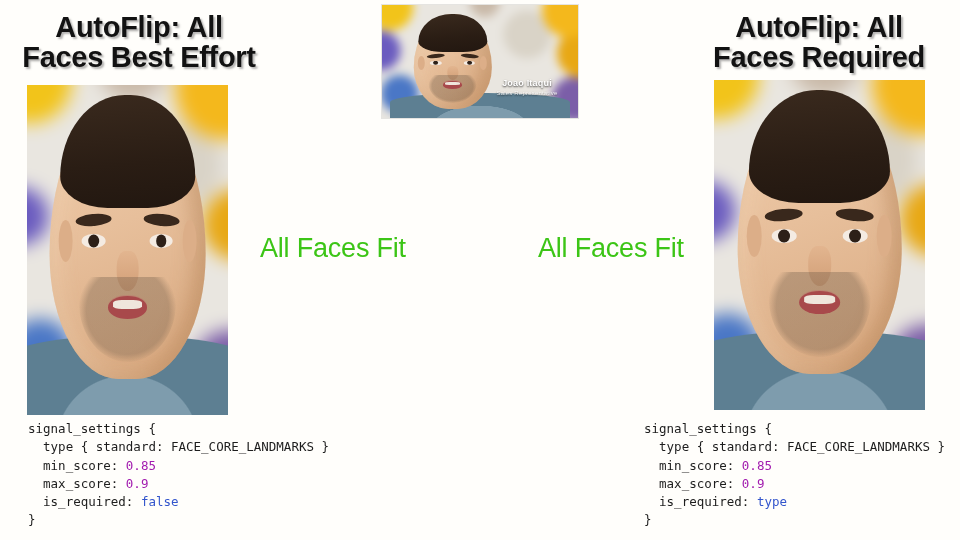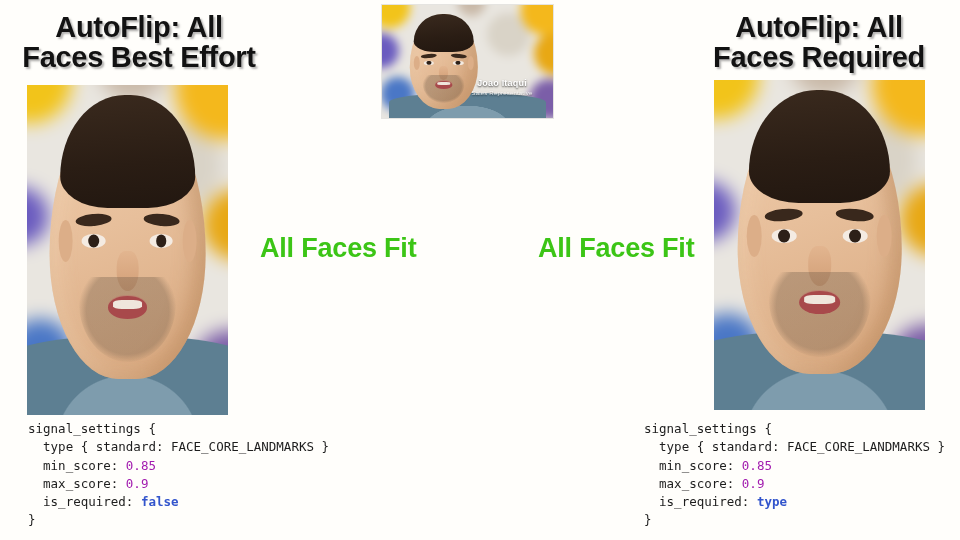--- a/index.html
+++ b/index.html
@@ -145,21 +145,21 @@
     width: 62%; height: 30%;
     transform: translateX(-50%);
     background: radial-gradient(ellipse at 50% 40%, rgba(90,75,60,.30) 0 60%, transparent 72%);
     border-radius: 0 0 50% 50% / 0 0 70% 70%;
   }
 
   
   #thumb {
     position: absolute;
     left: 382px; top: 5px;
-    width: 171px; height: 113px;
+    width: 196px; height: 113px;
     overflow: hidden;
     background: #d6d2ca;
     box-shadow: 0 0 0 1px rgba(0,0,0,0.10);
   }
   #thumb .backdrop { filter: blur(5px); inset: -10%; }
   #thumb .head   { left: 36%; top: 8%; width: 40%; height: 84%; }
   #thumb .hair   { width: 88%; }
   #thumb .shirt  { left: 4%; right: 4%; height: 28%; }
   .lower-third {
     position: absolute;
@@ -177,41 +177,41 @@
   .lt-role {
     font-size: 6px; line-height: 9px; opacity: .88;
     letter-spacing: .2px;
   }
 
   
   .verdict {
     position: absolute;
     font-family: "Liberation Sans", sans-serif;
     font-size: 27px;
-    font-weight: bold;
+    font-weight: normal;
     color: #3cc516;
     white-space: nowrap;
     letter-spacing: -0.2px;
   }
   #verdict-left  { left: 260px; top: 233px; }
   #verdict-right { left: 538px; top: 233px; }
 
   
   .code {
     position: absolute;
     font-family: "DejaVu Sans Mono", "Liberation Mono", monospace;
     font-size: 12.5px;
     line-height: 18.3px;
     color: #1d1d1d;
     white-space: pre;
   }
   #code-left  { left: 28px;  top: 420px; }
   #code-right { left: 644px; top: 420px; }
   .tok-num  { color: #a21caf; }
-  .tok-bool { color: #3355cc; font-weight: bold; }
+  .tok-bool { color: #3355cc; }
 </style>
 </head>
 <body>
 
 <div id="stage">
 
   <div class="panel-title" id="title-left">AutoFlip: All
 Faces Best Effort</div>
 
   <div class="panel-title" id="title-right">AutoFlip: All

